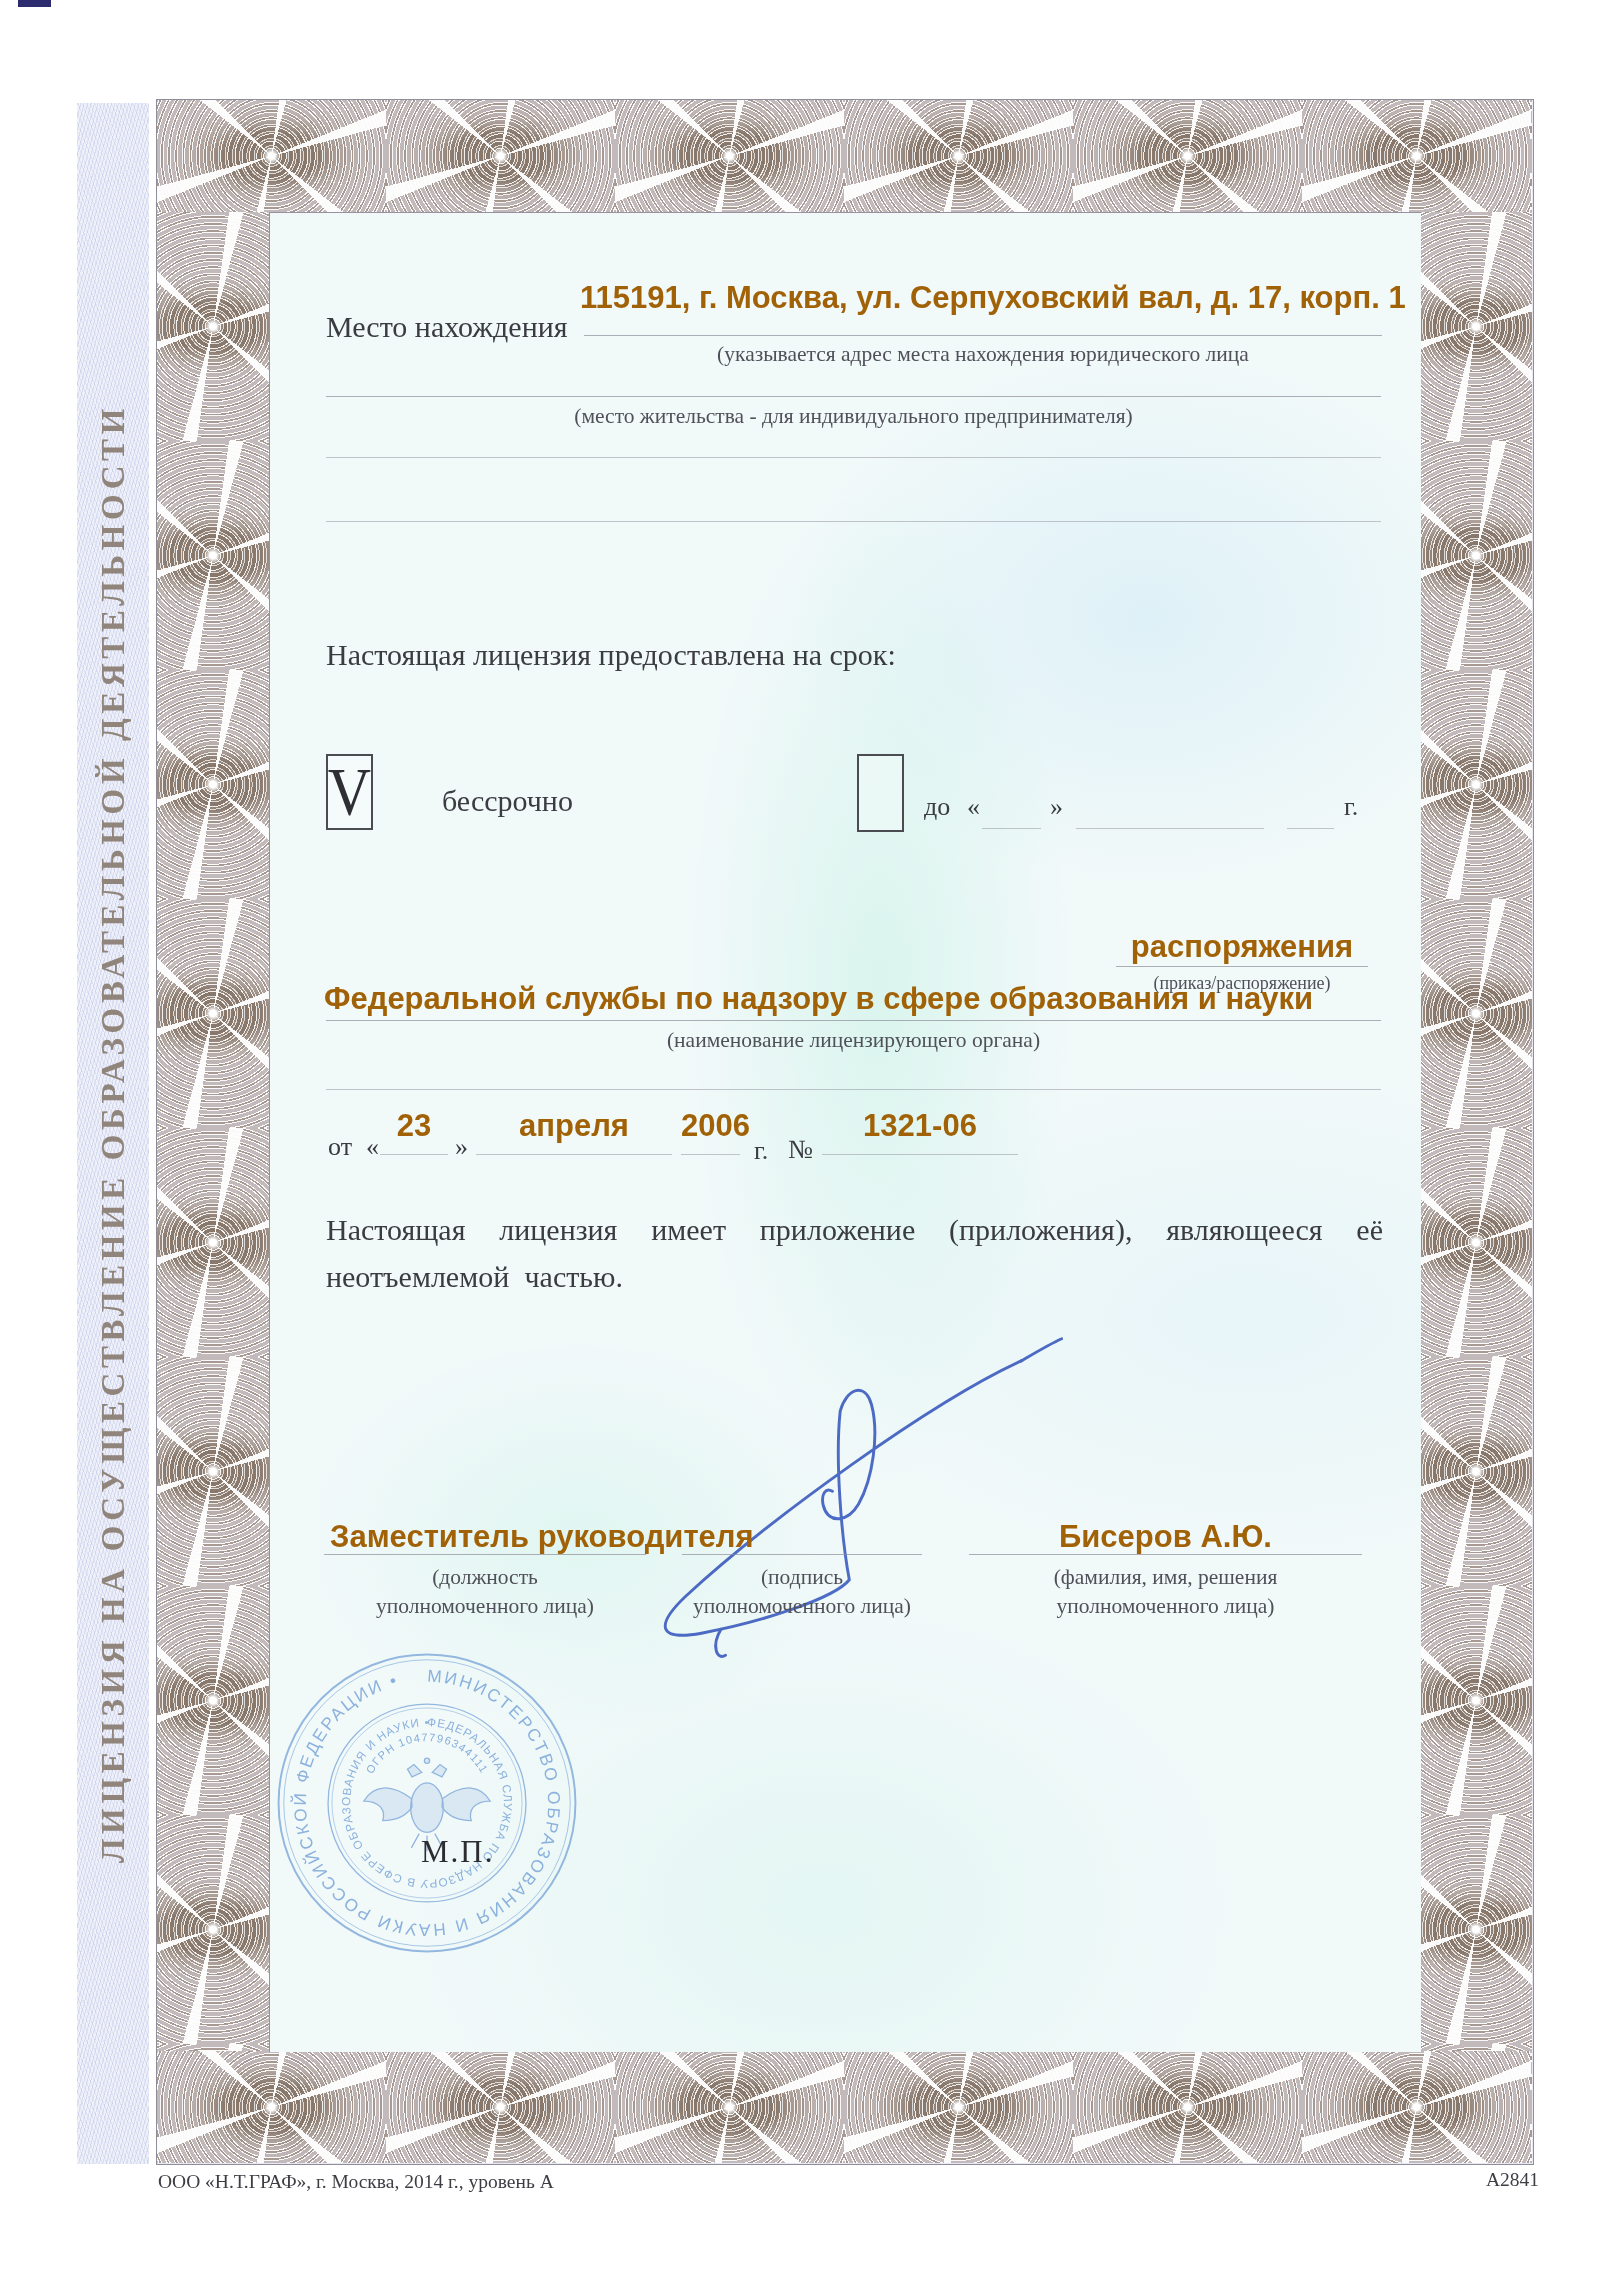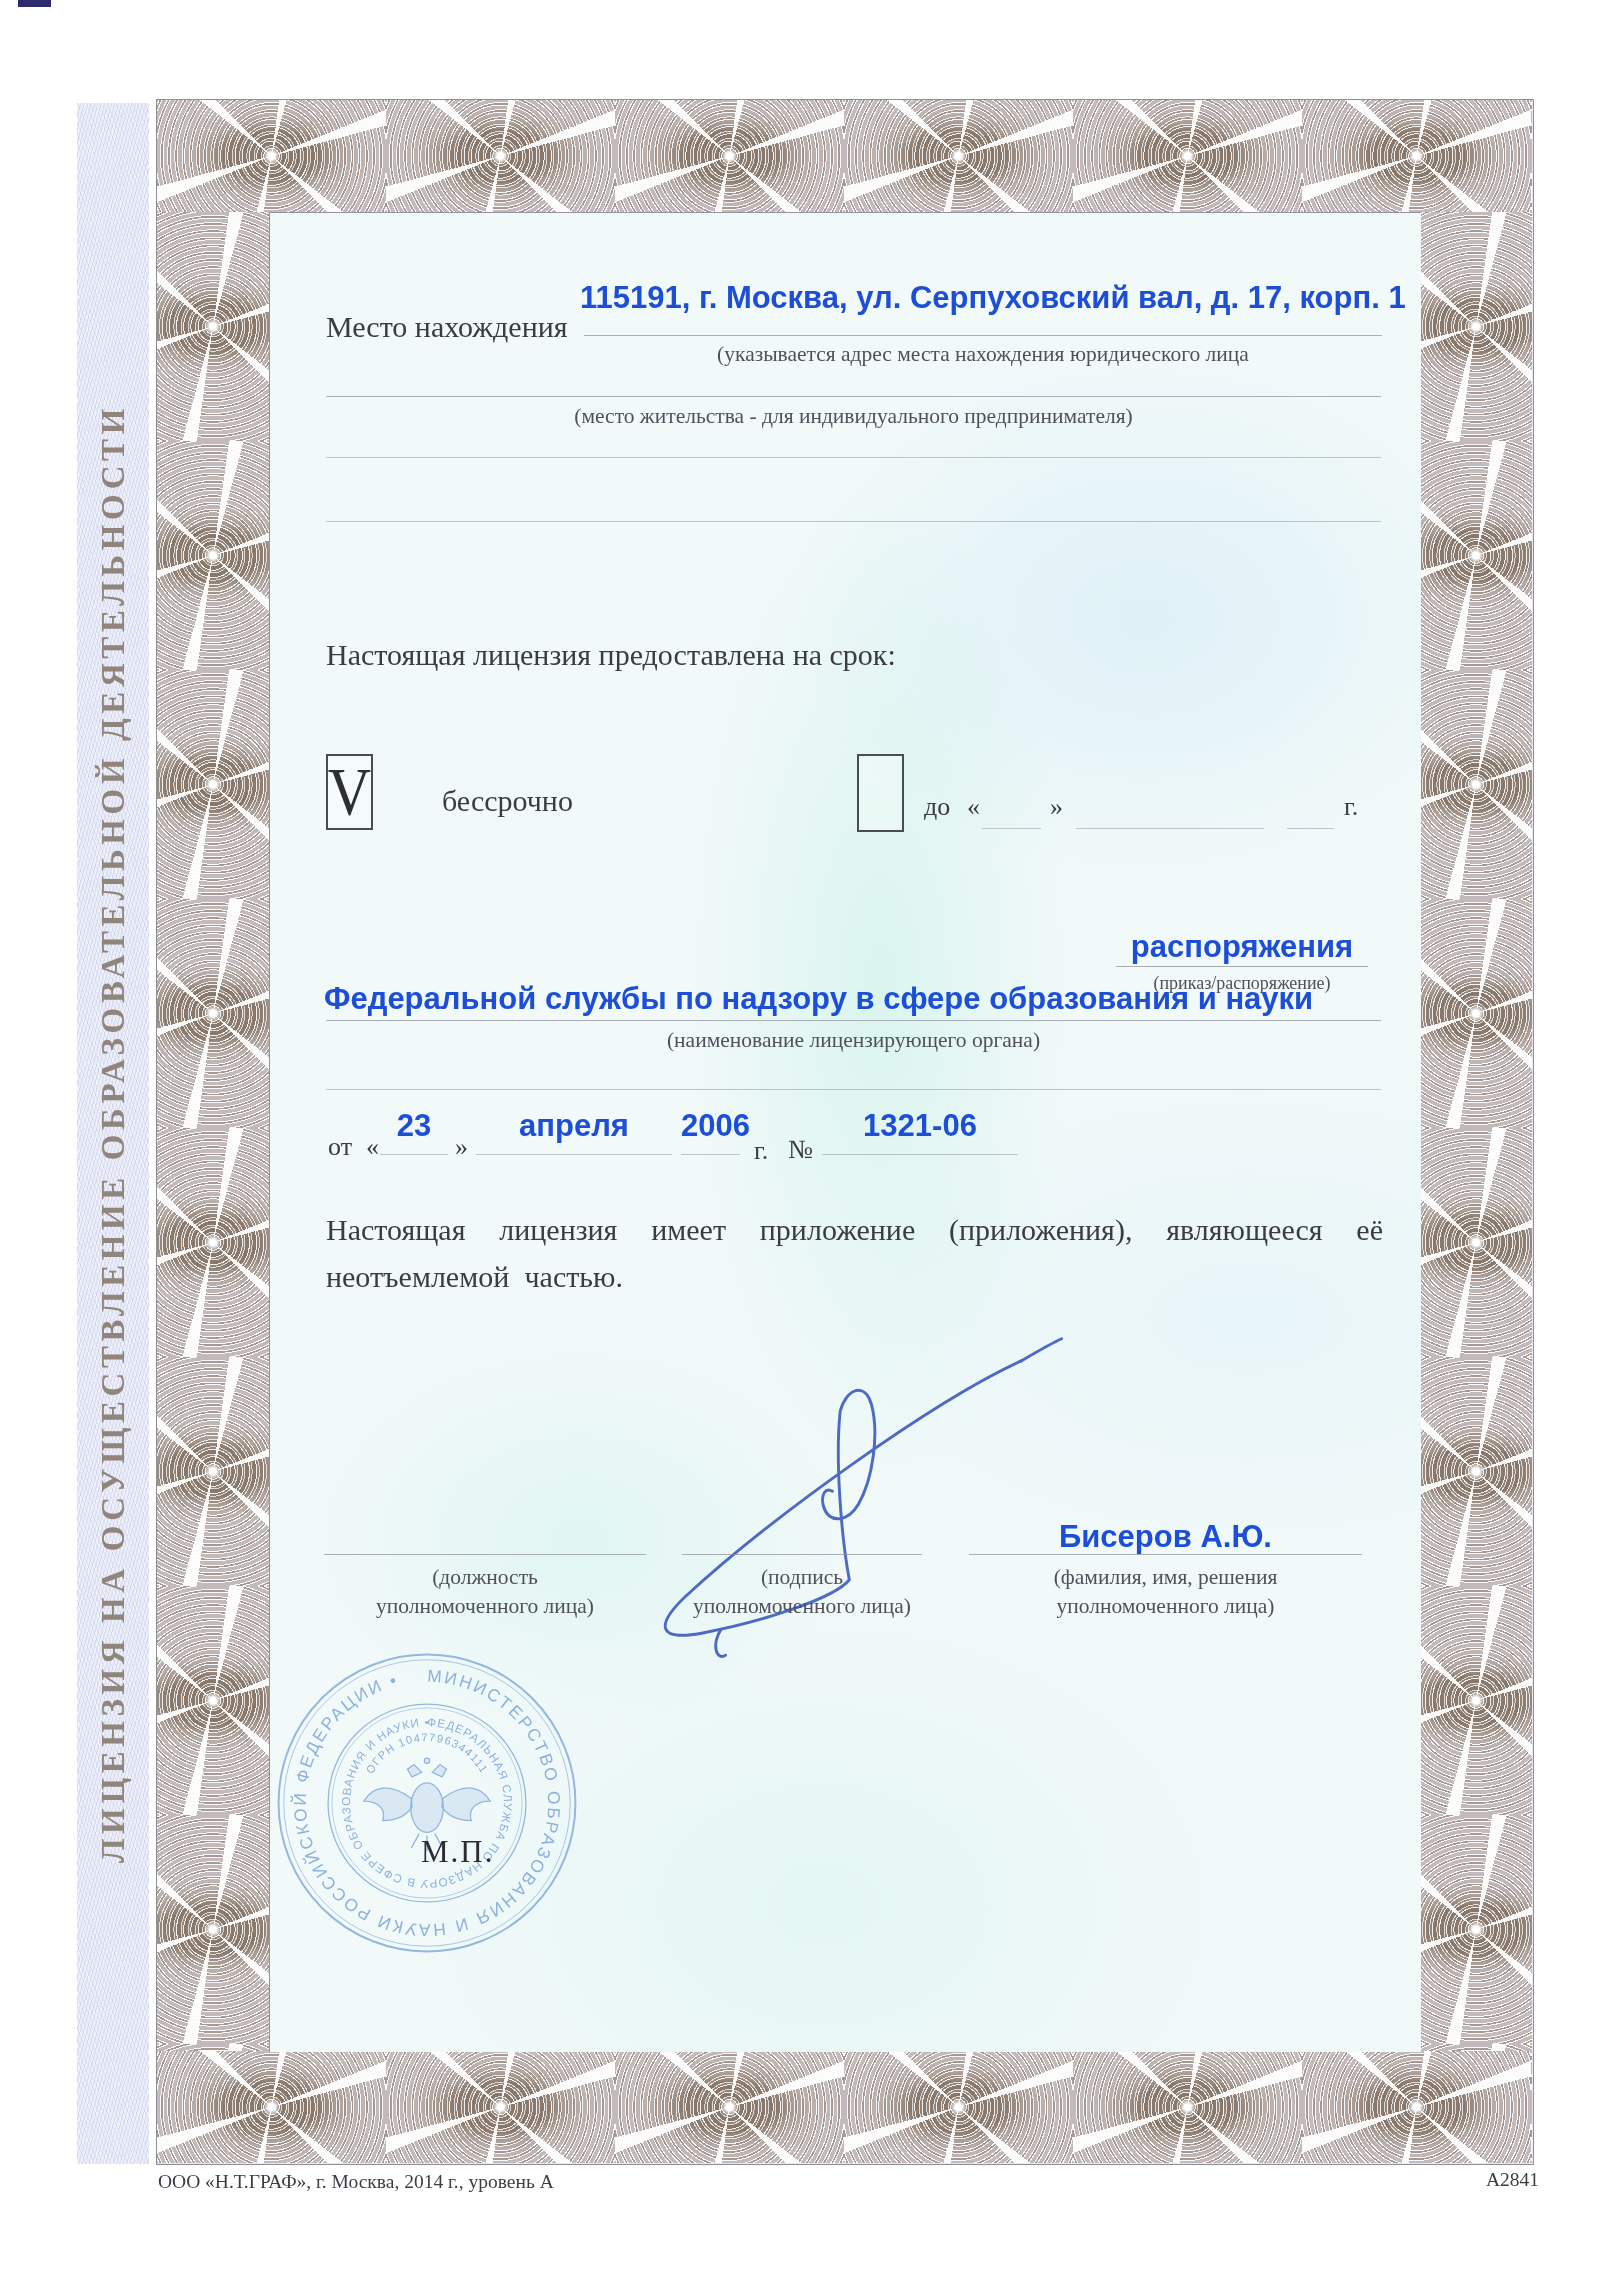--- a/index.html
+++ b/index.html
@@ -46,21 +46,21 @@
     background:
       radial-gradient(ellipse 274px 717px at 53% 42%, rgba(105,222,183,.17), transparent 70%),
       radial-gradient(ellipse 391px 280px at 27% 72%, rgba(110,224,188,.13), transparent 70%),
       radial-gradient(ellipse 495px 365px at 76% 22%, rgba(125,198,240,.16), transparent 72%),
       radial-gradient(ellipse 554px 404px at 48% 92%, rgba(130,228,198,.12), transparent 75%),
       radial-gradient(ellipse 586px 326px at 85% 60%, rgba(150,210,245,.10), transparent 75%),
       #f1f9f9;
   }
   
   .lbl{font-family:"Liberation Serif",serif;font-size:30px;color:#3b3b42;white-space:nowrap;}
-  .val{font-family:"Liberation Sans",sans-serif;font-weight:bold;font-size:31px;color:#1d4ed8;white-space:nowrap;}
+  .val{font-family:"Liberation Sans",sans-serif;font-weight:bold;font-size:31px;color:#a16207;white-space:nowrap;}
   .cap{font-family:"Liberation Serif",serif;font-size:21.5px;color:#50505a;text-align:center;}
   .rule{height:1.3px;background:#8f8f9b;opacity:.7;}
   .rule.soft{opacity:.5;}
   .small{font-size:26px;}
   .ctr{text-align:center;}
   .checkbox{border:2px solid #4b4b52;background:rgba(255,255,255,.3);box-sizing:border-box;
     display:flex;align-items:center;justify-content:center;}
   .vmark{font-family:"Liberation Serif",serif;font-size:60px;color:#2e2e35;transform:scaleY(1.12);line-height:1;}
   .just{white-space:normal;text-align:justify;word-spacing:7.8px;line-height:1.55;}
   .mp{font-family:"Liberation Serif",serif;font-size:31px;letter-spacing:2px;color:#2c2c31;}
@@ -138,20 +138,21 @@
   <div class="abs lbl just" style="left:169px;top:1107px;width:1057px;">Настоящая лицензия имеет приложение (приложения), являющееся её неотъемлемой частью.</div>
 
   <svg class="abs" style="left:463px;top:1223px;" width="443" height="365" viewBox="0 0 680 560">
     <g fill="none" stroke="#3f5fc0" stroke-width="4.5" stroke-linecap="round" opacity="0.92">
       <path d="M616,58 C480,120 230,300 100,420 C54,464 58,488 125,476 C220,458 330,422 352,394 C340,330 330,210 338,135 C348,100 376,90 386,125 C398,170 388,240 366,278 C350,305 320,310 312,280 C308,262 316,252 326,258"></path>
       <path d="M616,58 C640,44 660,32 678,24"></path>
       <path d="M155,470 C140,495 148,518 162,510"></path>
     </g>
   </svg>
 
+  <div class="abs val" style="left:173px;top:1419px;">Заместитель руководителя</div>
   <div class="abs val ctr" style="left:812px;top:1419px;width:393px;">Бисеров А.Ю.</div>
 
   <div class="abs rule" style="left:167px;top:1454px;width:322px;"></div>
   <div class="abs rule" style="left:525px;top:1454px;width:240px;"></div>
   <div class="abs rule" style="left:812px;top:1454px;width:393px;"></div>
 
   <div class="abs cap" style="left:167px;top:1463px;width:322px;line-height:1.36;">
     <span>(должность</span><br>
     <span>уполномоченного лица)</span>
   </div>

